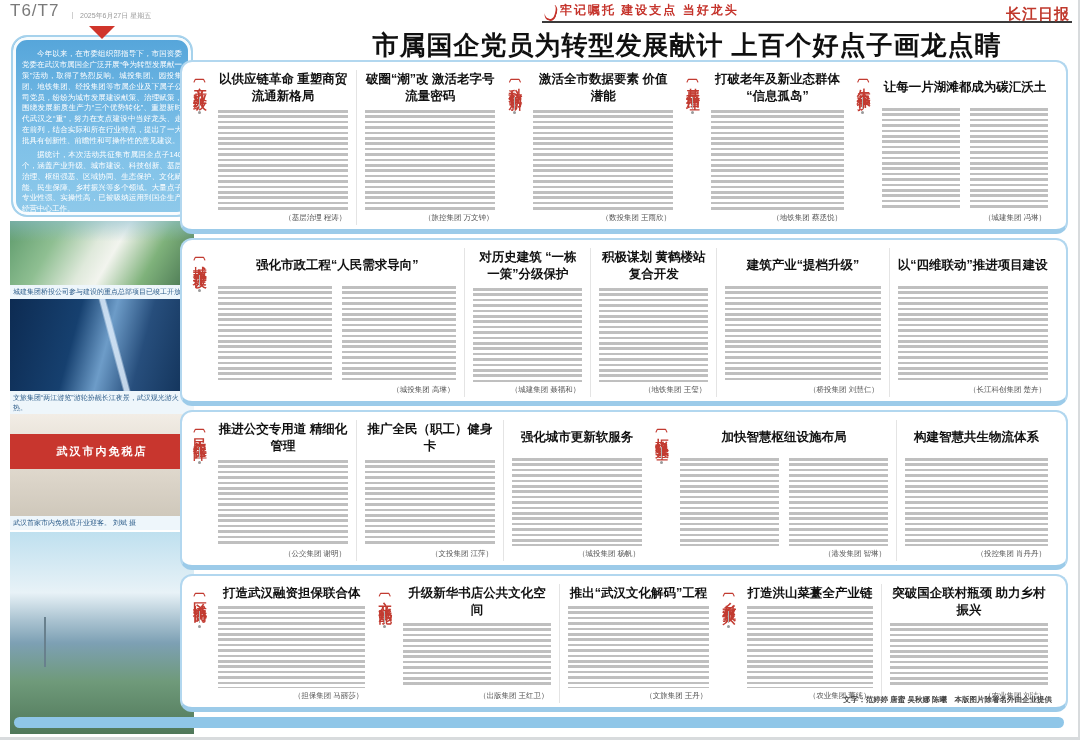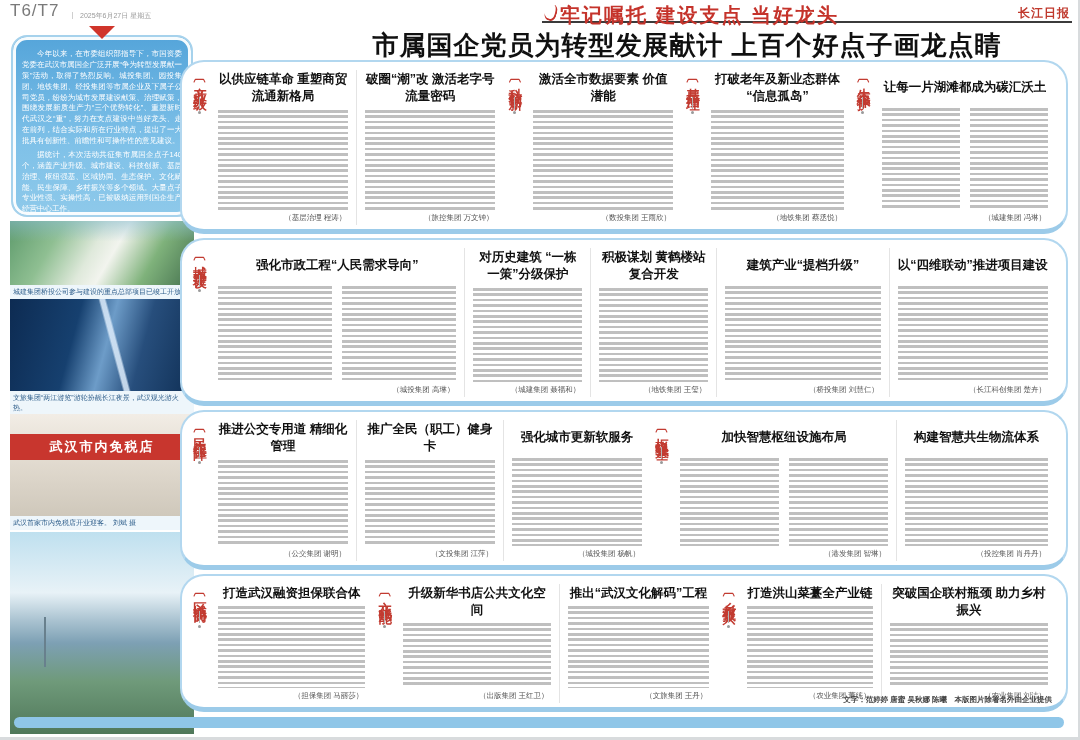--- a/index.html
+++ b/index.html
@@ -3,46 +3,46 @@
 <meta charset="utf-8">
 <style>
   html,body{margin:0;padding:0;}
   body{width:1080px;height:740px;background:#d8dbdd;font-family:"Liberation Sans",sans-serif;position:relative;overflow:hidden;}
   .page{position:absolute;left:0;top:0;width:1078px;height:737px;background:#ffffff;}
 
   
   .edition{position:absolute;left:10px;top:1px;font-size:17px;color:#7a7a7a;letter-spacing:1px;}
   .hdate{position:absolute;left:72px;top:12px;font-size:7px;color:#9a9a9a;border-left:1px solid #cfcfcf;padding-left:7px;line-height:1;}
   .slogan-underline{position:absolute;left:542px;right:6px;top:21px;height:2px;background:#3b3b3b;}
-  .slogan{position:absolute;left:560px;top:2px;font-size:20px;font-weight:700;color:#c5332b;letter-spacing:2px;}
+  .slogan{position:absolute;left:560px;top:2px;font-size:12px;font-weight:700;color:#c5332b;letter-spacing:2px;}
   .smark{position:absolute;left:545px;top:4px;width:10px;height:15px;border-right:2px solid #c5332b;border-bottom:2px solid #c5332b;border-radius:45%;transform:rotate(16deg);}
-  .masthead{position:absolute;right:8px;top:5px;font-family:"DejaVu Serif",serif;font-weight:700;font-size:12px;color:#c0392d;letter-spacing:1px;}
+  .masthead{position:absolute;right:8px;top:5px;font-family:"DejaVu Serif",serif;font-weight:700;font-size:15px;color:#c0392d;letter-spacing:1px;}
   .headline{position:absolute;left:298px;top:28px;width:778px;text-align:center;font-size:26px;font-weight:900;color:#101010;letter-spacing:1px;white-space:nowrap;}
 
   
   .sidebar{position:absolute;left:10px;top:26px;width:184px;height:708px;display:flex;flex-direction:column;}
   .introwrap{position:relative;padding-top:9px;}
   .tri{position:absolute;left:50%;top:0;transform:translateX(-50%);width:0;height:0;border-left:13px solid transparent;border-right:13px solid transparent;border-top:13px solid #d0352b;z-index:2;}
   .introbox{height:182px;margin:0 1px;border-radius:16px;background:linear-gradient(180deg,#55a5da 0%,#7fc1e8 60%,#8ec9ea 100%);border:2px solid #a6d2ec;box-shadow:inset 0 0 0 3px rgba(255,255,255,.95);padding:12px 9px;overflow:hidden;box-sizing:border-box;}
   .introbox p{margin:0 0 3px;color:#ffffff;font-size:7.5px;line-height:1.45;text-align:justify;text-indent:2em;}
   .cap{font-size:7px;color:#2d5d8a;line-height:1.4;padding:2px 3px;background:#eef6fb;}
   .ph{position:relative;width:100%;}
   .ph1{height:64px;margin-top:4px;background:
        linear-gradient(to bottom,rgba(140,190,210,.55),rgba(140,190,210,0) 32%),
        linear-gradient(120deg,#5d9a6b 0%,#8fbf92 25%,#dfe9db 45%,#f2f4ee 55%,#7fb27b 75%,#44704e 100%);}
   .ph2{height:92px;background:
        linear-gradient(75deg,transparent 54%,rgba(220,235,250,.85) 55%,rgba(220,235,250,.85) 57%,transparent 58%),
        linear-gradient(105deg,#0d2b52 0%,#16406f 35%,#6d9cc8 52%,#274e7c 70%,#0f2f55 100%);}
   .ph3{height:102px;background:linear-gradient(to bottom,#f2ede6 0%,#e4ddd2 40%,#cfc8bb 100%);}
-  .sign{position:absolute;top:20px;left:0;right:0;background:#c8362e;color:#fff;font-size:13px;font-weight:700;text-align:center;padding:4px 0;letter-spacing:2px;}
+  .sign{position:absolute;top:20px;left:0;right:0;background:#c8362e;color:#fff;font-size:11px;font-weight:700;text-align:center;padding:10px 0;letter-spacing:2px;}
   .ph4{flex:1;margin-top:2px;background:linear-gradient(to bottom,#bfe0ef 0%,#e8f2f7 30%,#a9c2d0 44%,#7da0b4 55%,#6f9a7a 74%,#50785a 100%);}
   .ph4::before{content:"";position:absolute;left:34px;top:42%;width:2px;height:25%;background:#68808d;}
 
   
-  .row{position:absolute;left:180px;width:888px;background:#fff;border:2px solid #b2d7ef;border-bottom:5px solid #9ccbe9;border-radius:24px;display:flex;padding:8px 10px 4px 6px;box-sizing:border-box;}
+  .row{position:absolute;left:180px;width:888px;background:#fff;border:2px solid #b2d7ef;border-bottom:5px solid #9ccbe9;border-radius:12px;display:flex;padding:8px 10px 4px 6px;box-sizing:border-box;}
   .row1{top:60px;height:174px;}
   .row2{top:238px;height:168px;}
   .row3{top:410px;height:160px;}
   .row4{top:574px;height:138px;}
   .botbar{position:absolute;left:14px;top:717px;width:1050px;height:11px;background:#8fc6e8;border-radius:8px;}
 
   .vlabel{width:22px;flex:0 0 22px;display:flex;flex-direction:column;align-items:center;padding-top:4px;}
   .vtxt{writing-mode:vertical-rl;font-size:13.5px;font-weight:700;color:#c23b31;letter-spacing:3px;line-height:1.1;}
   .tickline{width:1px;height:12px;background:#b5b5b5;margin-top:5px;}
   .tickdot{width:3px;height:3px;border-radius:50%;background:#9a9a9a;margin-top:2px;}

